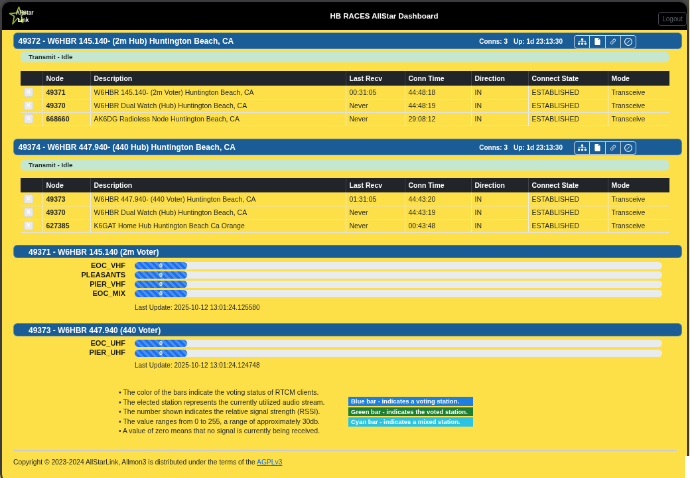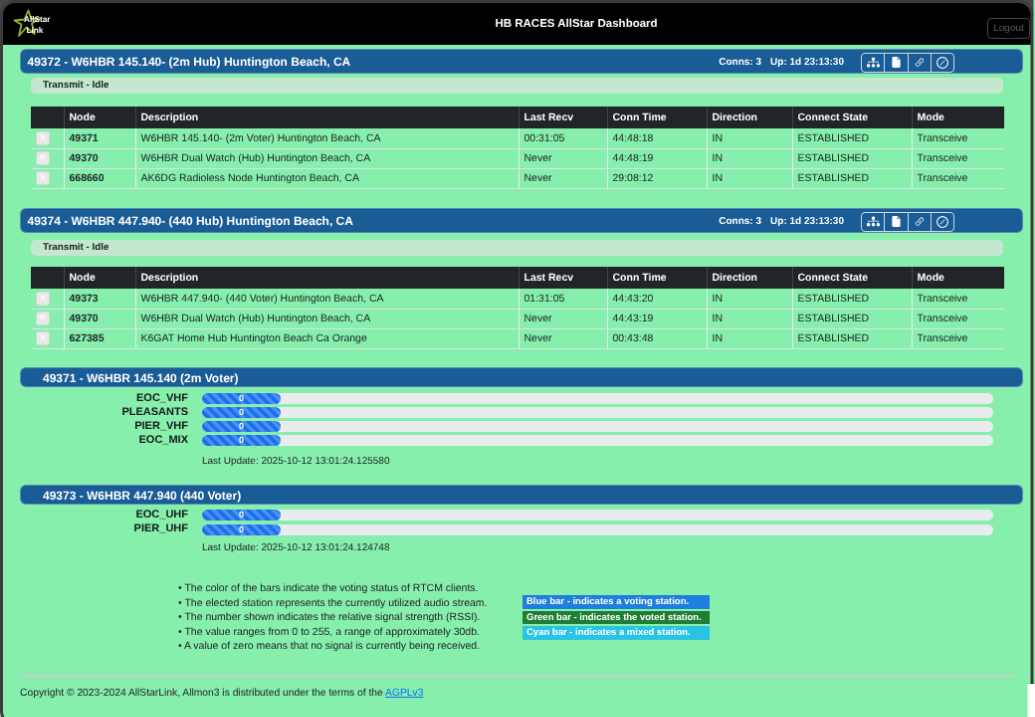--- a/index.html
+++ b/index.html
@@ -1,18 +1,18 @@
 <!DOCTYPE html>
 <html><head>
 <meta charset="utf-8">
 <style>
 * { margin:0; padding:0; box-sizing:border-box; }
 html,body { background:#fff; }
 body { font-family:"Liberation Sans", sans-serif; }
-#stage { position:relative; width:690px; height:478px; overflow:hidden; background:#86efac; }
+#stage { position:relative; width:690px; height:478px; overflow:hidden; background:#fde047; }
 #design { position:absolute; left:0; top:0; width:1041px; height:721px;
   transform:scale(0.66346); transform-origin:0 0; will-change:transform; }
 .abs { position:absolute; }
 
 
 #navbar { left:3px; top:2.5px; width:1034px; height:42.5px; background:#000;
   border-radius:10px 10px 0 0; }
 #navtitle { left:576px; top:15px; transform:translateX(-50%); color:#fff;
   font-size:11.5px; font-weight:bold; white-space:nowrap; }
 #logout { left:989px; top:15px; width:43px; height:21px; border:1px solid #40464c;

